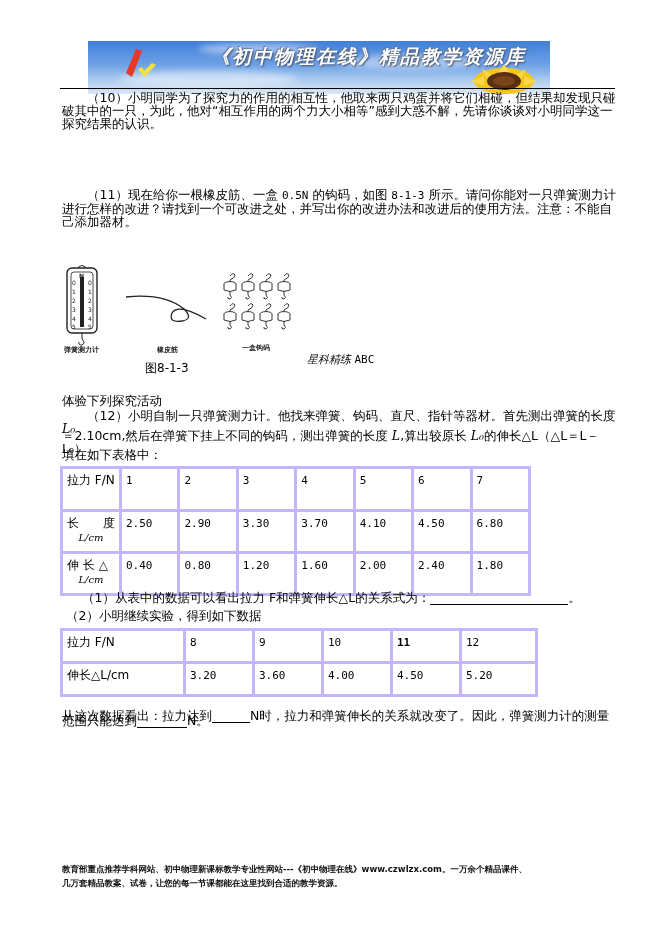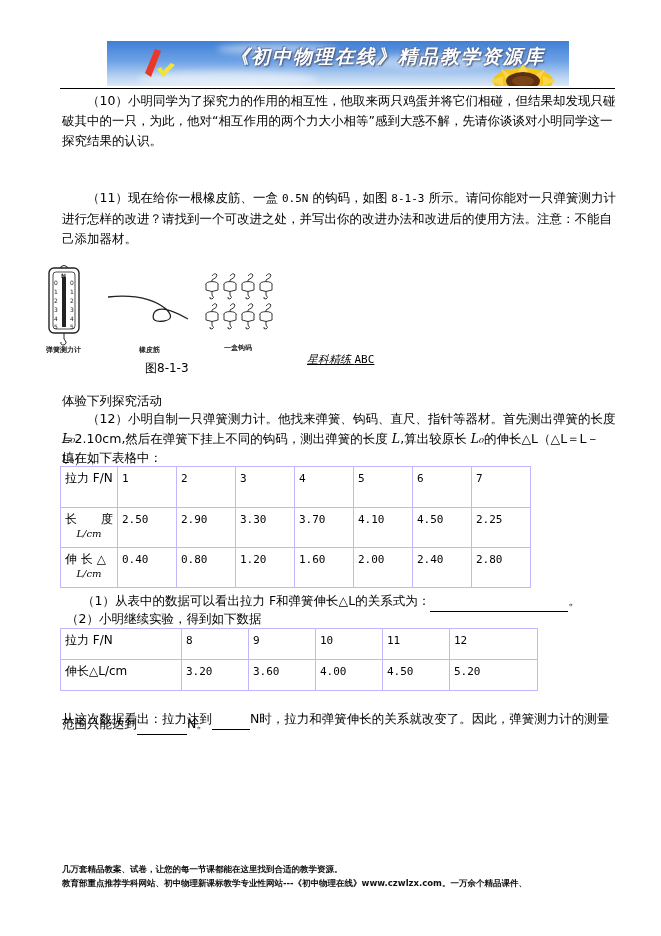--- a/index.html
+++ b/index.html
@@ -1,21 +1,21 @@
 <!DOCTYPE html>
 <html><head>
 <meta charset="utf-8">
 <style>
   html, body { margin: 0; padding: 0; background: #ffffff; }
   body {
     width: 661px; height: 936px; position: relative; overflow: hidden;
     font-family: "DejaVu Sans", sans-serif; color: #000; font-size: 12px;
   }
   .banner {
-    position: absolute; left: 107px; top: 41px; width: 462px; height: 45px;
+    position: absolute; left: 88px; top: 41px; width: 462px; height: 53px;
     background: linear-gradient(180deg, #3f7fd6 0%, #6ea2e6 45%, #b9d3f1 80%, #dbe8f7 100%);
     overflow: hidden;
   }
   .banner .cloud {
     position: absolute; background: rgba(255,255,255,0.45); border-radius: 50%; filter: blur(3px);
   }
   .banner .logo { position: absolute; left: 34px; top: 6px; width: 40px; height: 34px; }
   .banner .title {
     position: absolute; left: 123px; top: 3px; font-size: 19px; letter-spacing: 2px;
     color: #fff; font-weight: bold; font-style: italic;
@@ -23,38 +23,38 @@
     font-family: "DejaVu Serif", serif; white-space: nowrap;
   }
   .banner .url {
     position: absolute; left: 166px; top: 26px; font-size: 13px; color: #d8332b;
     font-family: "DejaVu Sans Mono", monospace; letter-spacing: 0.5px;
   }
   .banner .flower { position: absolute; left: 380px; top: 18px; width: 70px; height: 40px; }
   .banner-rule { position: absolute; left: 60px; top: 88px; width: 555px; height: 1px; background: #000; }
 
   .p {
-    position: absolute; left: 62px; width: 556px; font-size: 12.5px; line-height: 20px;
+    position: absolute; left: 62px; width: 556px; font-size: 12.5px; line-height: 13px;
     font-family: "DejaVu Sans", sans-serif;
   }
   .indent { text-indent: 25px; }
   .mono { font-family: "DejaVu Sans Mono", monospace; font-size: 11px; }
   .it { font-style: italic; font-family: "DejaVu Serif", serif; text-align: center; }
 
-  .figure { position: absolute; left: 44px; top: 263px; width: 330px; height: 120px; text-align: right; }
+  .figure { position: absolute; left: 62px; top: 263px; width: 330px; height: 120px; text-align: right; }
   .fig-label-small { position: absolute; font-size: 7px; font-weight: bold; color: #222; }
   .fig-caption { position: absolute; left: 145px; top: 360px; font-size: 12px; }
-  .watermark { position: absolute; left: 307px; top: 352px; font-size: 11px; text-decoration: underline; }
+  .watermark { position: absolute; left: 307px; top: 352px; font-size: 11px; }
   .watermark .wi { font-style: italic; }
 
   .heading { position: absolute; left: 62px; top: 393px; font-size: 12.5px; font-weight: normal; }
 
   table.data { position: absolute; border-collapse: collapse; font-size: 12px; }
   table.data td {
-    border: 1px solid #c4b5fd; vertical-align: top; padding: 3px 4px 0 4px;
+    border: 3px solid #c4b5fd; vertical-align: top; padding: 3px 4px 0 4px;
   }
   table.data td.num { font-family: "DejaVu Sans Mono", monospace; font-size: 11px; padding-top: 5px; }
   #t1 { left: 60px; top: 466px; width: 471px; }
   #t1 td { height: 34px; }
   #t1 tr:first-child td { height: 35px; }
   #t2 { left: 60px; top: 628px; width: 478px; }
   #t2 td { height: 25px; }
 
   .blank { display: inline-block; border-bottom: 1px solid #000; vertical-align: baseline; }
   .footer {
@@ -172,61 +172,61 @@
     <td>
           <div>长　　度</div>
           <div class="it" style="font-size:10px;">L/cm</div>
         </td>
     <td class="num">2.50</td>
     <td class="num">2.90</td>
     <td class="num">3.30</td>
     <td class="num">3.70</td>
     <td class="num">4.10</td>
     <td class="num">4.50</td>
-    <td class="num">2.25</td>
+    <td class="num">6.80</td>
   </tr>
   <tr>
     <td>
           <div>伸 长 △</div>
           <div class="it" style="font-size:10px;">L/cm</div>
         </td>
     <td class="num">0.40</td>
     <td class="num">0.80</td>
     <td class="num">1.20</td>
     <td class="num">1.60</td>
     <td class="num">2.00</td>
     <td class="num">2.40</td>
-    <td class="num">2.80</td>
+    <td class="num">1.80</td>
   </tr>
 </tbody>
   </table>
 
 <div class="p" style="top:591px;left:66px;margin-left:16px;"><span>（1）从表中的数据可以看出拉力 F和弹簧伸长△L的关系式为：</span><span class="blank" style="width:138px;">&nbsp;</span><span>。</span></div>
 <div class="p" style="top:609px;left:66px;">（2）小明继续实验，得到如下数据</div>
 
 <table class="data" id="t2">
   <tbody>
       <tr>
     <td style="width:112px;">拉力 F/N</td>
     <td class="num" style="width:58px;">8</td>
     <td class="num" style="width:58px;">9</td>
     <td class="num" style="width:58px;">10</td>
-    <td class="num" style="width:58px;">11</td>
+    <td class="num" style="width:58px;font-weight:bold;">11</td>
     <td class="num">12</td>
   </tr>
   <tr>
     <td>伸长△L/cm</td>
     <td class="num">3.20</td>
     <td class="num">3.60</td>
     <td class="num">4.00</td>
     <td class="num">4.50</td>
     <td class="num">5.20</td>
   </tr>
 </tbody>
   </table>
 
 <div class="p" style="top:709px;"><span>从这次数据看出：拉力达到</span><span class="blank" style="width:38px;">&nbsp;</span><span>N时，拉力和弹簧伸长的关系就改变了。因此，弹簧测力计的测量</span></div>
 <div class="p" style="top:714px;"><span>范围只能达到</span><span class="blank" style="width:50px;">&nbsp;</span><span>N。</span></div>
 
 <div class="footer">
+  <div>教育部重点推荐学科网站、初中物理新课标教学专业性网站---《初中物理在线》www.czwlzx.com。一万余个精品课件、</div>
   <div>几万套精品教案、试卷，让您的每一节课都能在这里找到合适的教学资源。</div>
-  <div>教育部重点推荐学科网站、初中物理新课标教学专业性网站---《初中物理在线》www.czwlzx.com。一万余个精品课件、</div>
 </div>
 
 </body></html>

